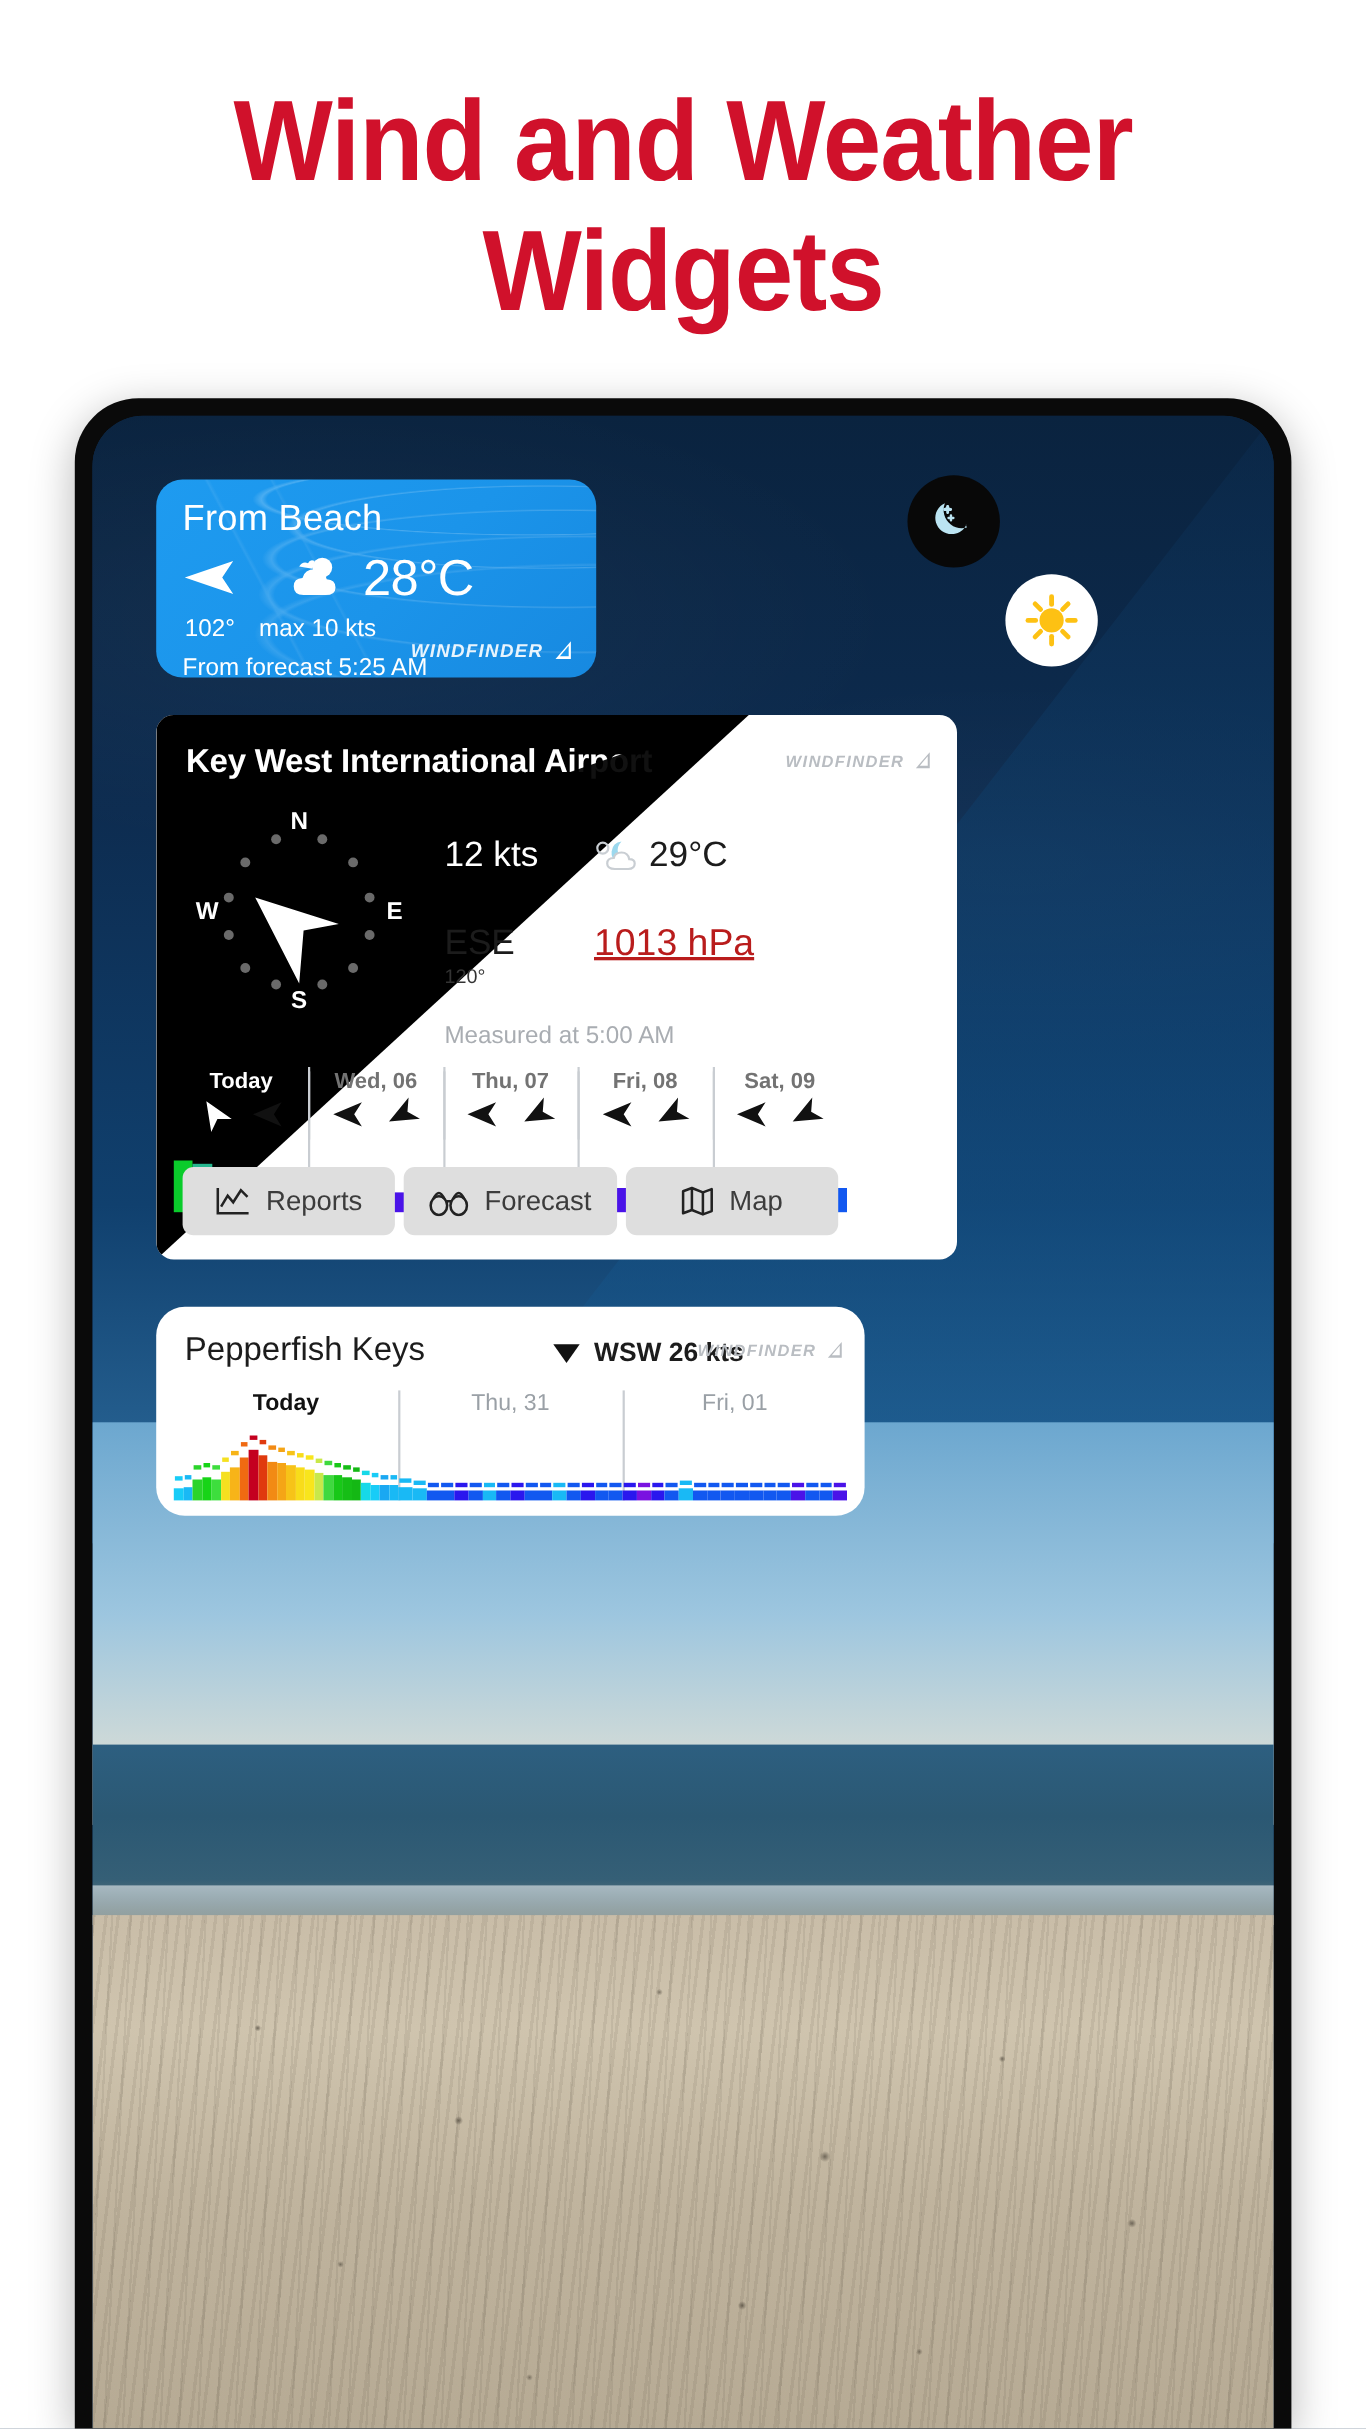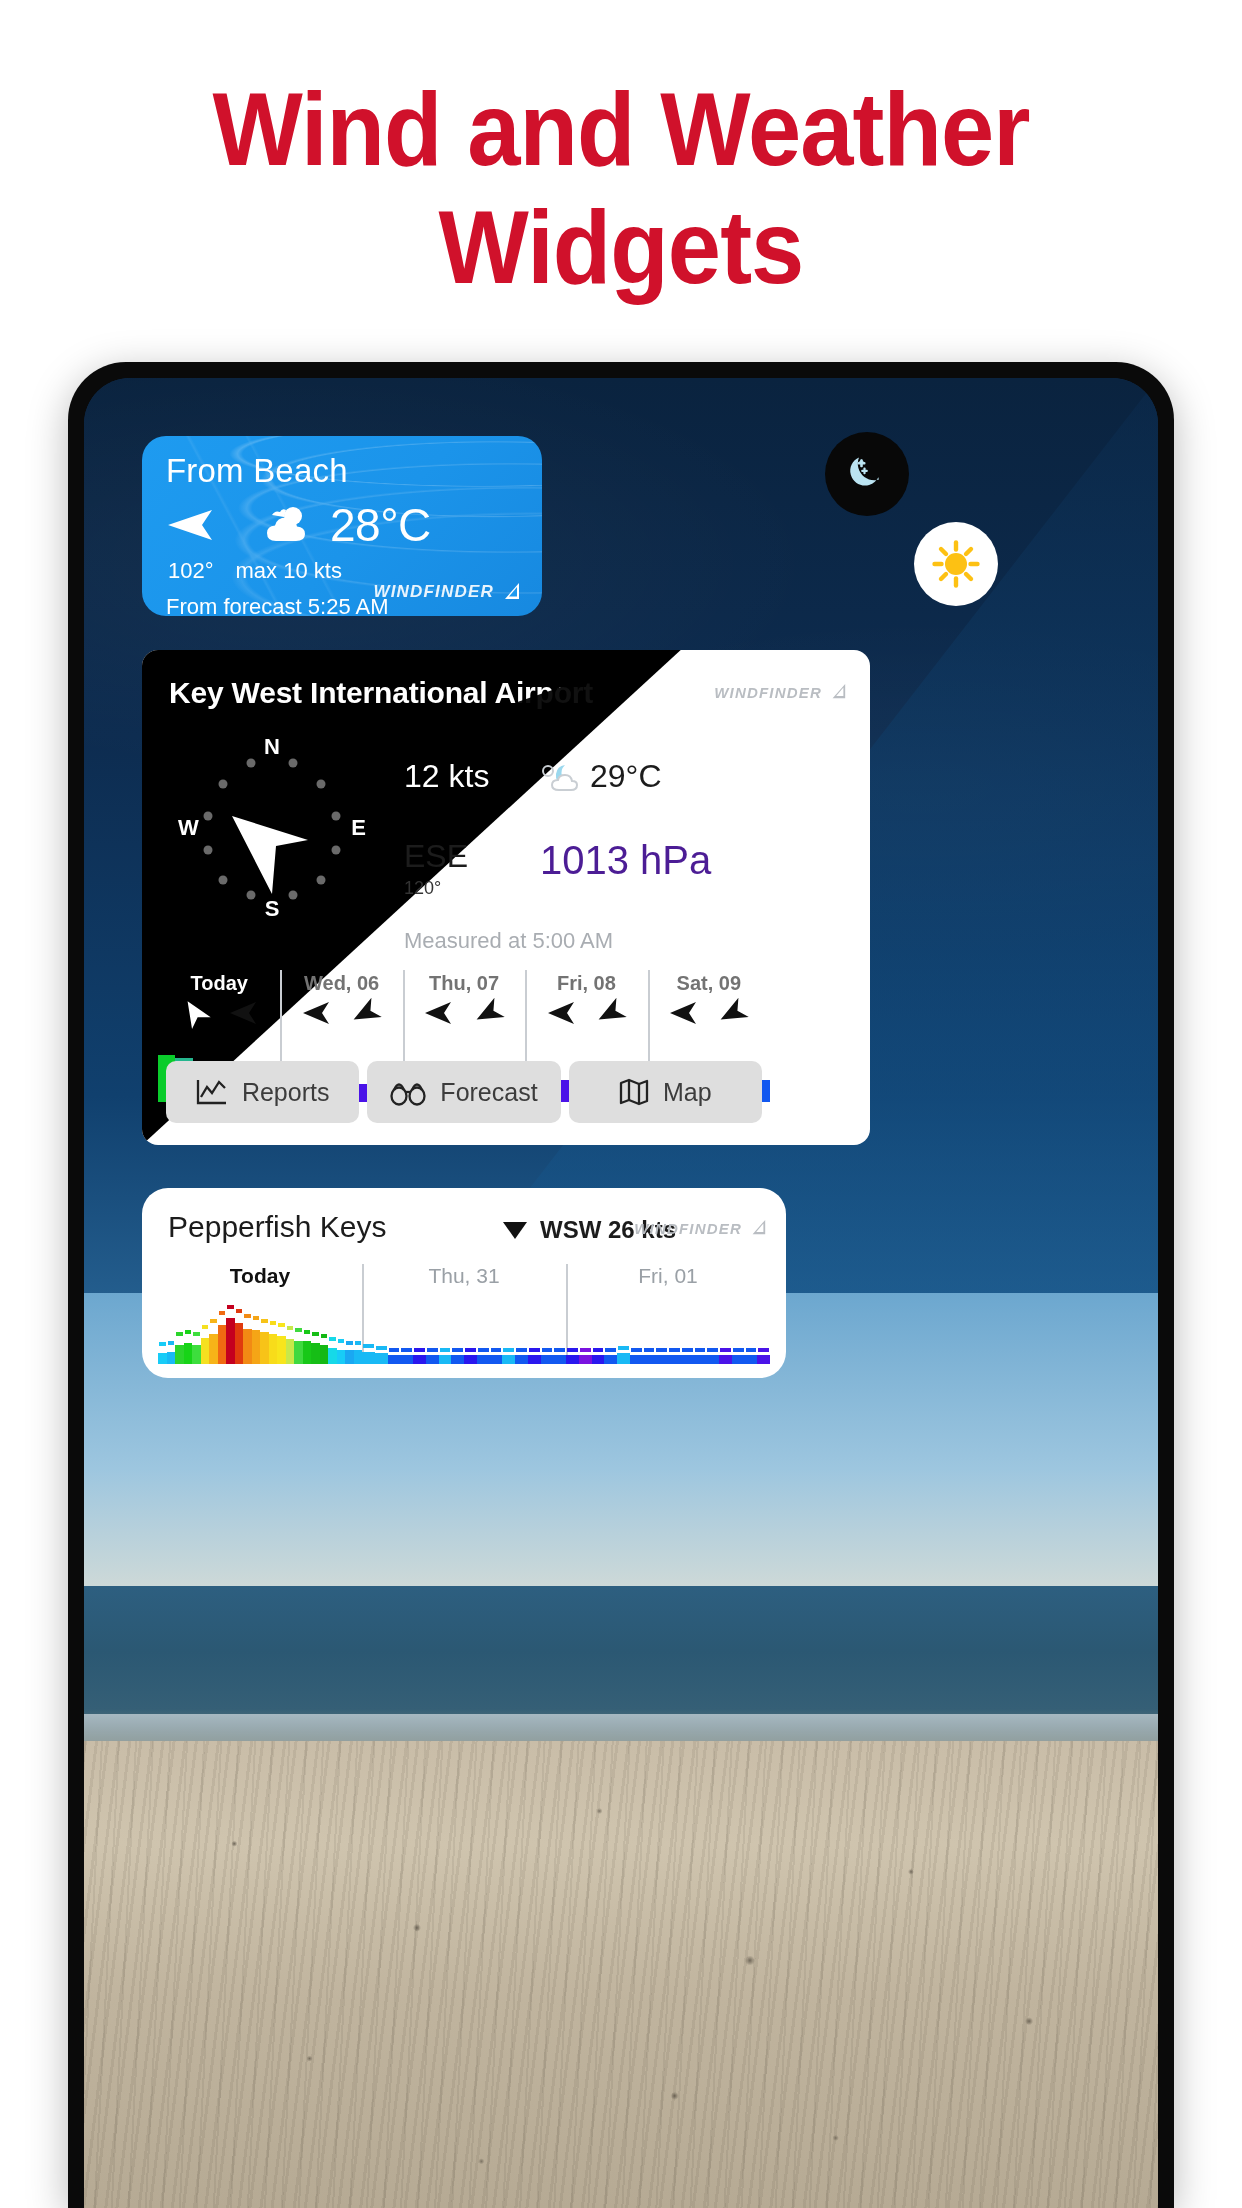--- a/index.html
+++ b/index.html
@@ -142,21 +142,21 @@
   .compass .lbl.s{left:50%;bottom:-4px;transform:translateX(-50%);}
   .compass .lbl.w{left:-4px;top:50%;transform:translateY(-50%);}
   .compass .lbl.e{right:-4px;top:50%;transform:translateY(-50%);}
   .compass svg{position:absolute;left:16px;top:16px;}
   
   .kw-speed{position:absolute;left:262px;top:108px;font-size:32px;color:#fff;}
   .kw-temp-ico{position:absolute;left:398px;top:112px;}
   .kw-temp{position:absolute;left:448px;top:108px;font-size:32px;color:#1c1c1c;}
   .kw-dir{position:absolute;left:262px;top:188px;font-size:32px;color:#1c1c1c;}
   .kw-deg{position:absolute;left:262px;top:228px;font-size:18px;color:#333;}
-  .kw-press{position:absolute;left:398px;top:188px;font-size:40px;color:#4c1d95;}
+  .kw-press{position:absolute;left:398px;top:188px;font-size:34px;color:#b91c1c;text-decoration:underline;}
   .kw-meas{position:absolute;left:262px;top:278px;font-size:22px;color:#a9adb2;}
   
   .daystrip{position:absolute;left:16px;top:320px;width:612px;height:68px;display:flex;}
   .day{flex:1;position:relative;text-align:center;}
   .day + .day:before{content:"";position:absolute;left:0;top:4px;width:2px;height:62px;background:#c9cdd2;}
   .day .dname{font-size:20px;color:#737373;margin-top:2px;font-weight:bold;}
   .day.today .dname{color:#111;font-weight:bold;}
   .day.today.ondark .dname{color:#fff;}
   .day .arrows{display:flex;justify-content:space-around;align-items:center;margin-top:6px;padding:0 12px;}
   

